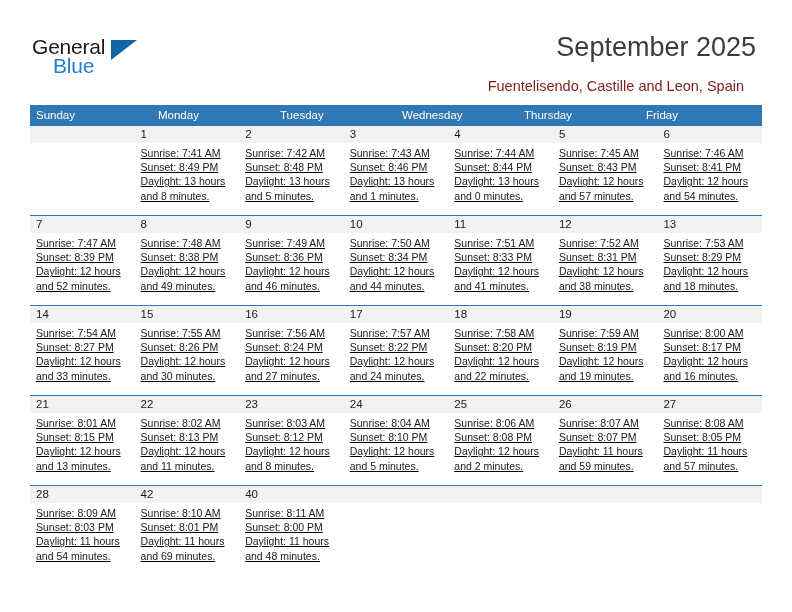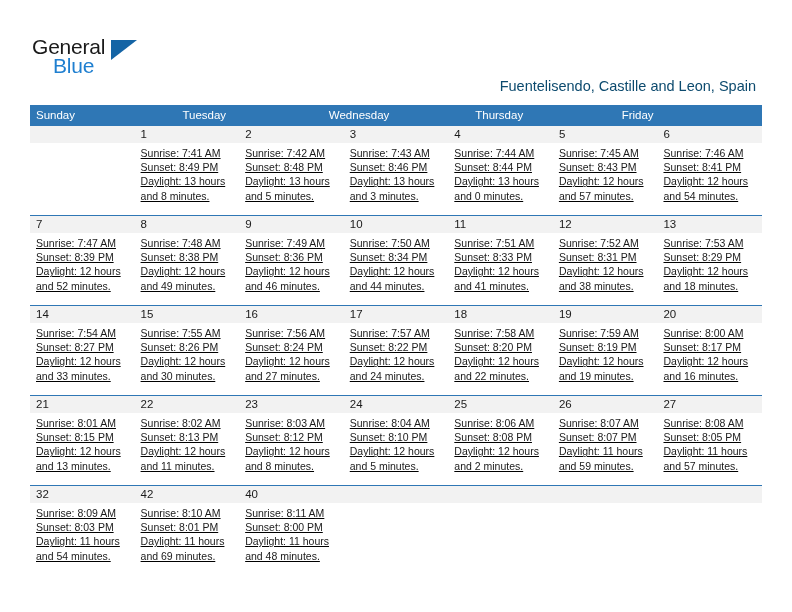--- a/index.html
+++ b/index.html
@@ -73,24 +73,24 @@
     right: 36px;
     top: 32px;
     font-size: 27px;
     color: #3b3b3b;
     text-align: right;
     white-space: nowrap;
     font-weight: normal;
   }
   .subtitle {
     position: absolute;
-    right: 36px;
+    right: 48px;
     top: 78px;
     font-size: 14.5px;
-    color: #0c4a6e;
+    color: #7f1d1d;
     text-align: left;
     white-space: nowrap;
   }
 
   
   .calendar {
     position: absolute;
     left: 30px;
     top: 105px;
     width: 732px;
@@ -158,26 +158,28 @@
 <body>
 
 <div class="page">
 
   <div class="header">
     <div class="logo">
       <span class="logo-general">General</span>
       <span class="logo-tri"></span>
       <span class="logo-blue">Blue</span>
     </div>
+    <div class="title">September 2025</div>
     <div class="subtitle">Fuentelisendo, Castille and Leon, Spain</div>
   </div>
 
   <div class="calendar">
     <div class="dow-row">
         <div class="dow">Sunday</div>
+        <div class="dow">Monday</div>
         <div class="dow">Tuesday</div>
         <div class="dow">Wednesday</div>
         <div class="dow">Thursday</div>
         <div class="dow">Friday</div>
       </div>
     <div id="weeks-container">
         <div class="week first">
           <div class="day empty">
             <div class="day-num"></div>
           </div>
@@ -198,21 +200,21 @@
               <div class="day-line">Daylight: 13 hours</div>
               <div class="day-line">and 5 minutes.</div>
             </div>
           </div>
           <div class="day">
             <div class="day-num">3</div>
             <div class="day-body">
               <div class="day-line">Sunrise: 7:43 AM</div>
               <div class="day-line">Sunset: 8:46 PM</div>
               <div class="day-line">Daylight: 13 hours</div>
-              <div class="day-line">and 3 minutes.</div>
+              <div class="day-line">and 1 minutes.</div>
             </div>
           </div>
           <div class="day">
             <div class="day-num">4</div>
             <div class="day-body">
               <div class="day-line">Sunrise: 7:44 AM</div>
               <div class="day-line">Sunset: 8:44 PM</div>
               <div class="day-line">Daylight: 13 hours</div>
               <div class="day-line">and 0 minutes.</div>
             </div>
@@ -426,21 +428,21 @@
             <div class="day-body">
               <div class="day-line">Sunrise: 8:08 AM</div>
               <div class="day-line">Sunset: 8:05 PM</div>
               <div class="day-line">Daylight: 11 hours</div>
               <div class="day-line">and 57 minutes.</div>
             </div>
           </div>
         </div>
         <div class="week">
           <div class="day">
-            <div class="day-num">32</div>
+            <div class="day-num">28</div>
             <div class="day-body">
               <div class="day-line">Sunrise: 8:09 AM</div>
               <div class="day-line">Sunset: 8:03 PM</div>
               <div class="day-line">Daylight: 11 hours</div>
               <div class="day-line">and 54 minutes.</div>
             </div>
           </div>
           <div class="day">
             <div class="day-num">42</div>
             <div class="day-body">

